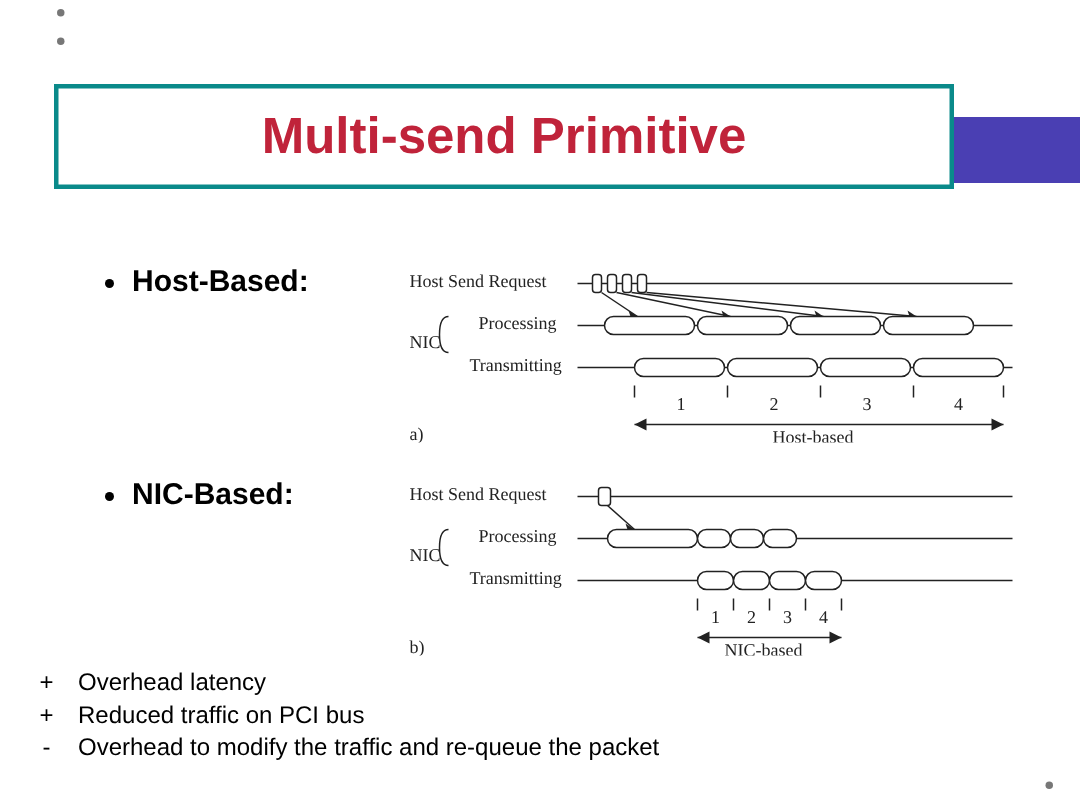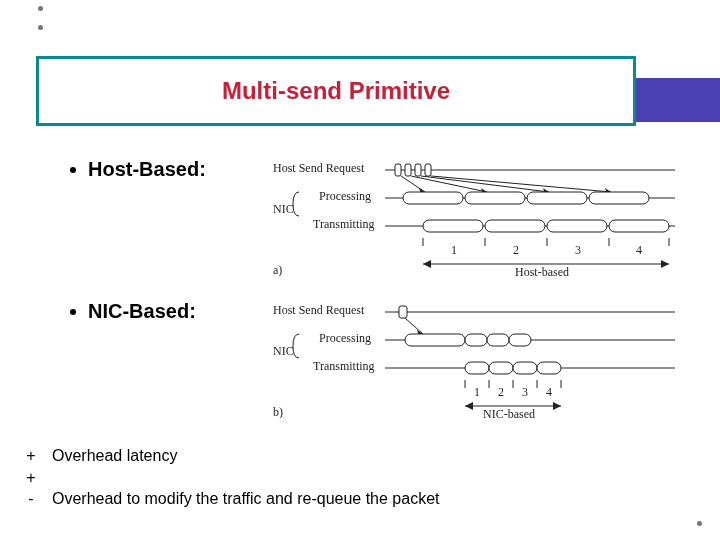--- a/index.html
+++ b/index.html
@@ -47,28 +47,29 @@
     height: 70px;
     border: 3px solid #0a8a8a;
     background: #fff;
     display: flex;
     align-items: center;
     justify-content: center;
   }
   .title-box h1 {
     color: #c0233a;
     font-weight: bold;
-    font-size: 24px;
+    font-size: 34px;
   }
   .row {
     position: absolute;
     left: 70px;
     right: 20px;
     display: flex;
     align-items: flex-start;
+    margin-top: 19px;
   }
   .row1 { top: 158px; }
   .row2 { top: 300px; text-align: center; }
   .bullet-label {
     display: flex;
     align-items: center;
     font-weight: bold;
     font-size: 20px;
     color: #000;
     min-width: 180px;
@@ -241,18 +242,19 @@
   </div>
 </div>
 
 <div class="bottom-list">
   <div class="li">
     <span class="sign">+</span>
     <span>Overhead latency</span>
   </div>
   <div class="li">
     <span class="sign">+</span>
+    <span>Reduced traffic on PCI bus</span>
   </div>
   <div class="li">
     <span class="sign">-</span>
     <span>Overhead to modify the traffic and re-queue the packet</span>
   </div>
 </div>
 
 </body></html>

